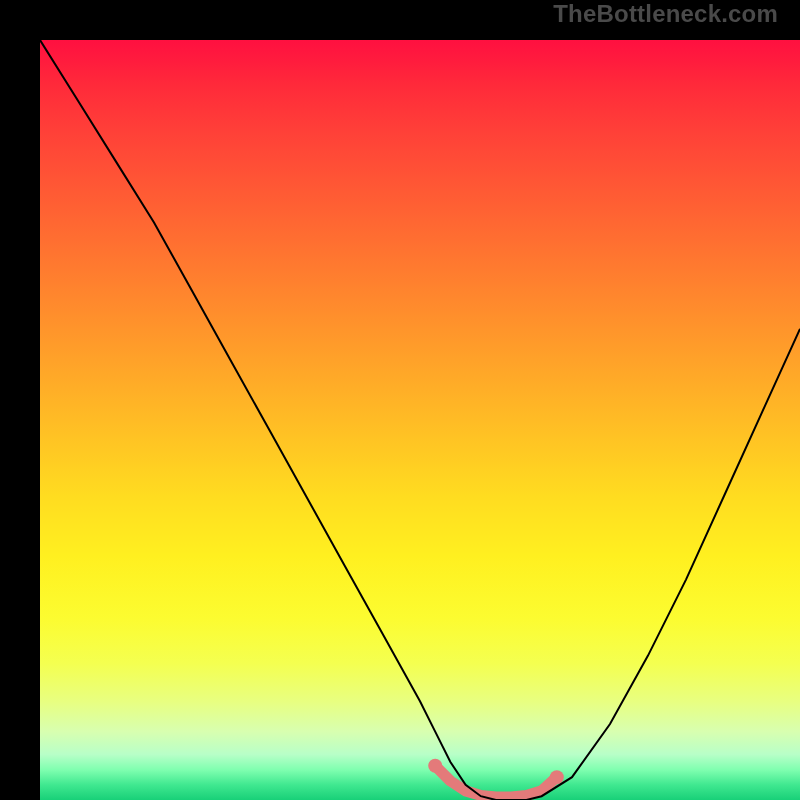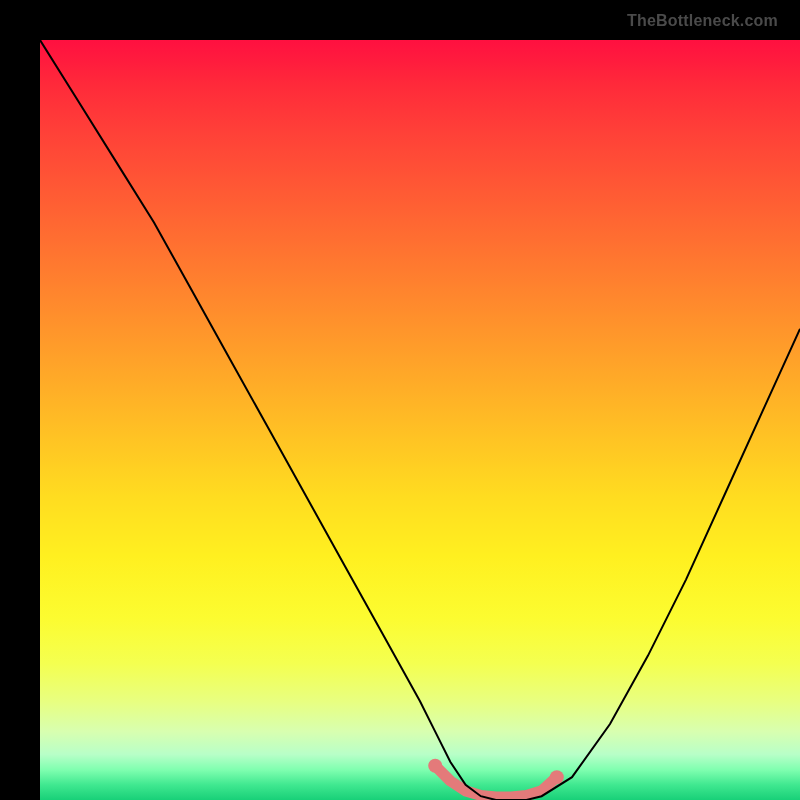--- a/index.html
+++ b/index.html
@@ -51,24 +51,24 @@
     );
   }
   svg.curve {
     position: absolute;
     inset: 0;
     width: 100%;
     height: 100%;
   }
   .watermark {
     position: absolute;
-    top: 12px;
+    top: 0px;
     right: 22px;
     font-family: Arial, Helvetica, sans-serif;
-    font-size: 16px;
+    font-size: 24px;
     font-weight: bold;
     color: #4a4a4a;
     letter-spacing: 0.2px;
   }
 </style>
 </head>
 <body>
 
 <div class="frame">
   <div class="plot-area">

